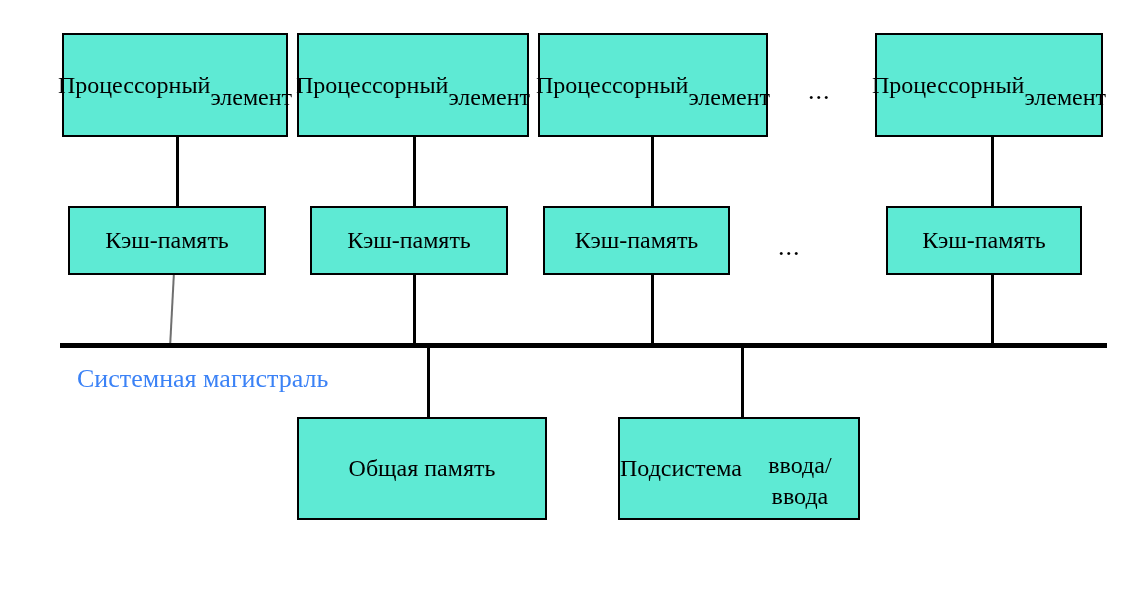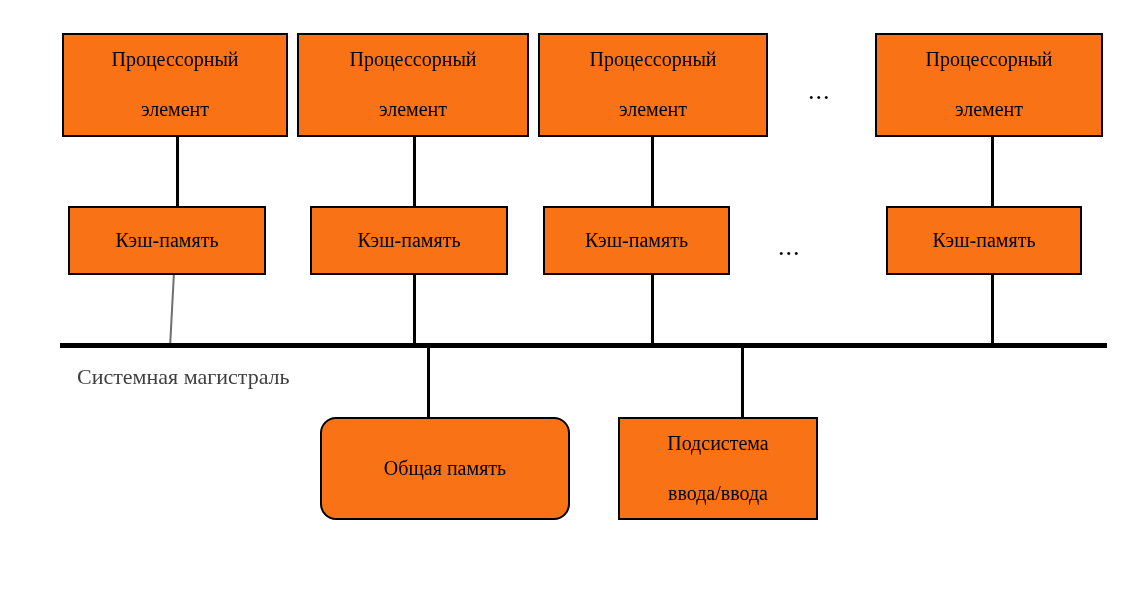--- a/index.html
+++ b/index.html
@@ -13,49 +13,49 @@
     height: 592px;
     background: #ffffff;
     font-family: "Liberation Serif", "DejaVu Serif", serif;
     color: #000000;
     overflow: hidden;
   }
   .node {
     position: absolute;
     box-sizing: border-box;
     border: 2px solid #000000;
-    background: #f97316;
+    background: #5eead4;
     display: flex;
-    flex-direction: column;
+    flex-direction: row;
     align-items: center;
     justify-content: center;
     text-align: center;
     line-height: 1.28;
-    font-size: 20px;
+    font-size: 24px;
     color: #000000;
     z-index: 2;
   }
   .node .line2 { display: block; margin-top: 24px; }
   .connector {
     position: absolute;
     background: #000000;
     width: 3px;
     z-index: 1;
   }
   .bus {
     position: absolute;
     background: #000000;
     height: 5px;
     z-index: 3;
   }
   .bus-label {
     position: absolute;
-    font-size: 22px;
+    font-size: 26px;
     white-space: nowrap;
-    color: #404040;
+    color: #3b82f6;
     z-index: 4;
   }
   .ellipsis {
     position: absolute;
     font-size: 26px;
     letter-spacing: 1px;
     color: #000000;
     z-index: 2;
     line-height: 1;
   }
@@ -115,22 +115,22 @@
   <div class="connector" style="left:651px; top:273px; height:74px;"></div>
   <div class="connector" style="left:991px; top:273px; height:74px;"></div>
 
   <div class="bus" style="left:60px; top:343px; width:1047px;"></div>
 
   <div class="bus-label" style="left:77px; top:364px;">Системная магистраль</div>
 
   <div class="connector" style="left:427px; top:346px; height:73px;"></div>
   <div class="connector" style="left:741px; top:346px; height:73px;"></div>
 
-  <div class="node" style="left:320px; top:417px; width:250px; height:103px;border-radius:16px;">
+  <div class="node" style="left:297px; top:417px; width:250px; height:103px;">
     <span>Общая память</span>
   </div>
 
-  <div class="node" style="left:618px; top:417px; width:200px; height:103px;">
+  <div class="node" style="left:618px; top:417px; width:242px; height:103px;">
     <span>Подсистема</span>
     <span class="line2">ввода/ввода</span>
   </div>
 
 </div>
 
 </body></html>

